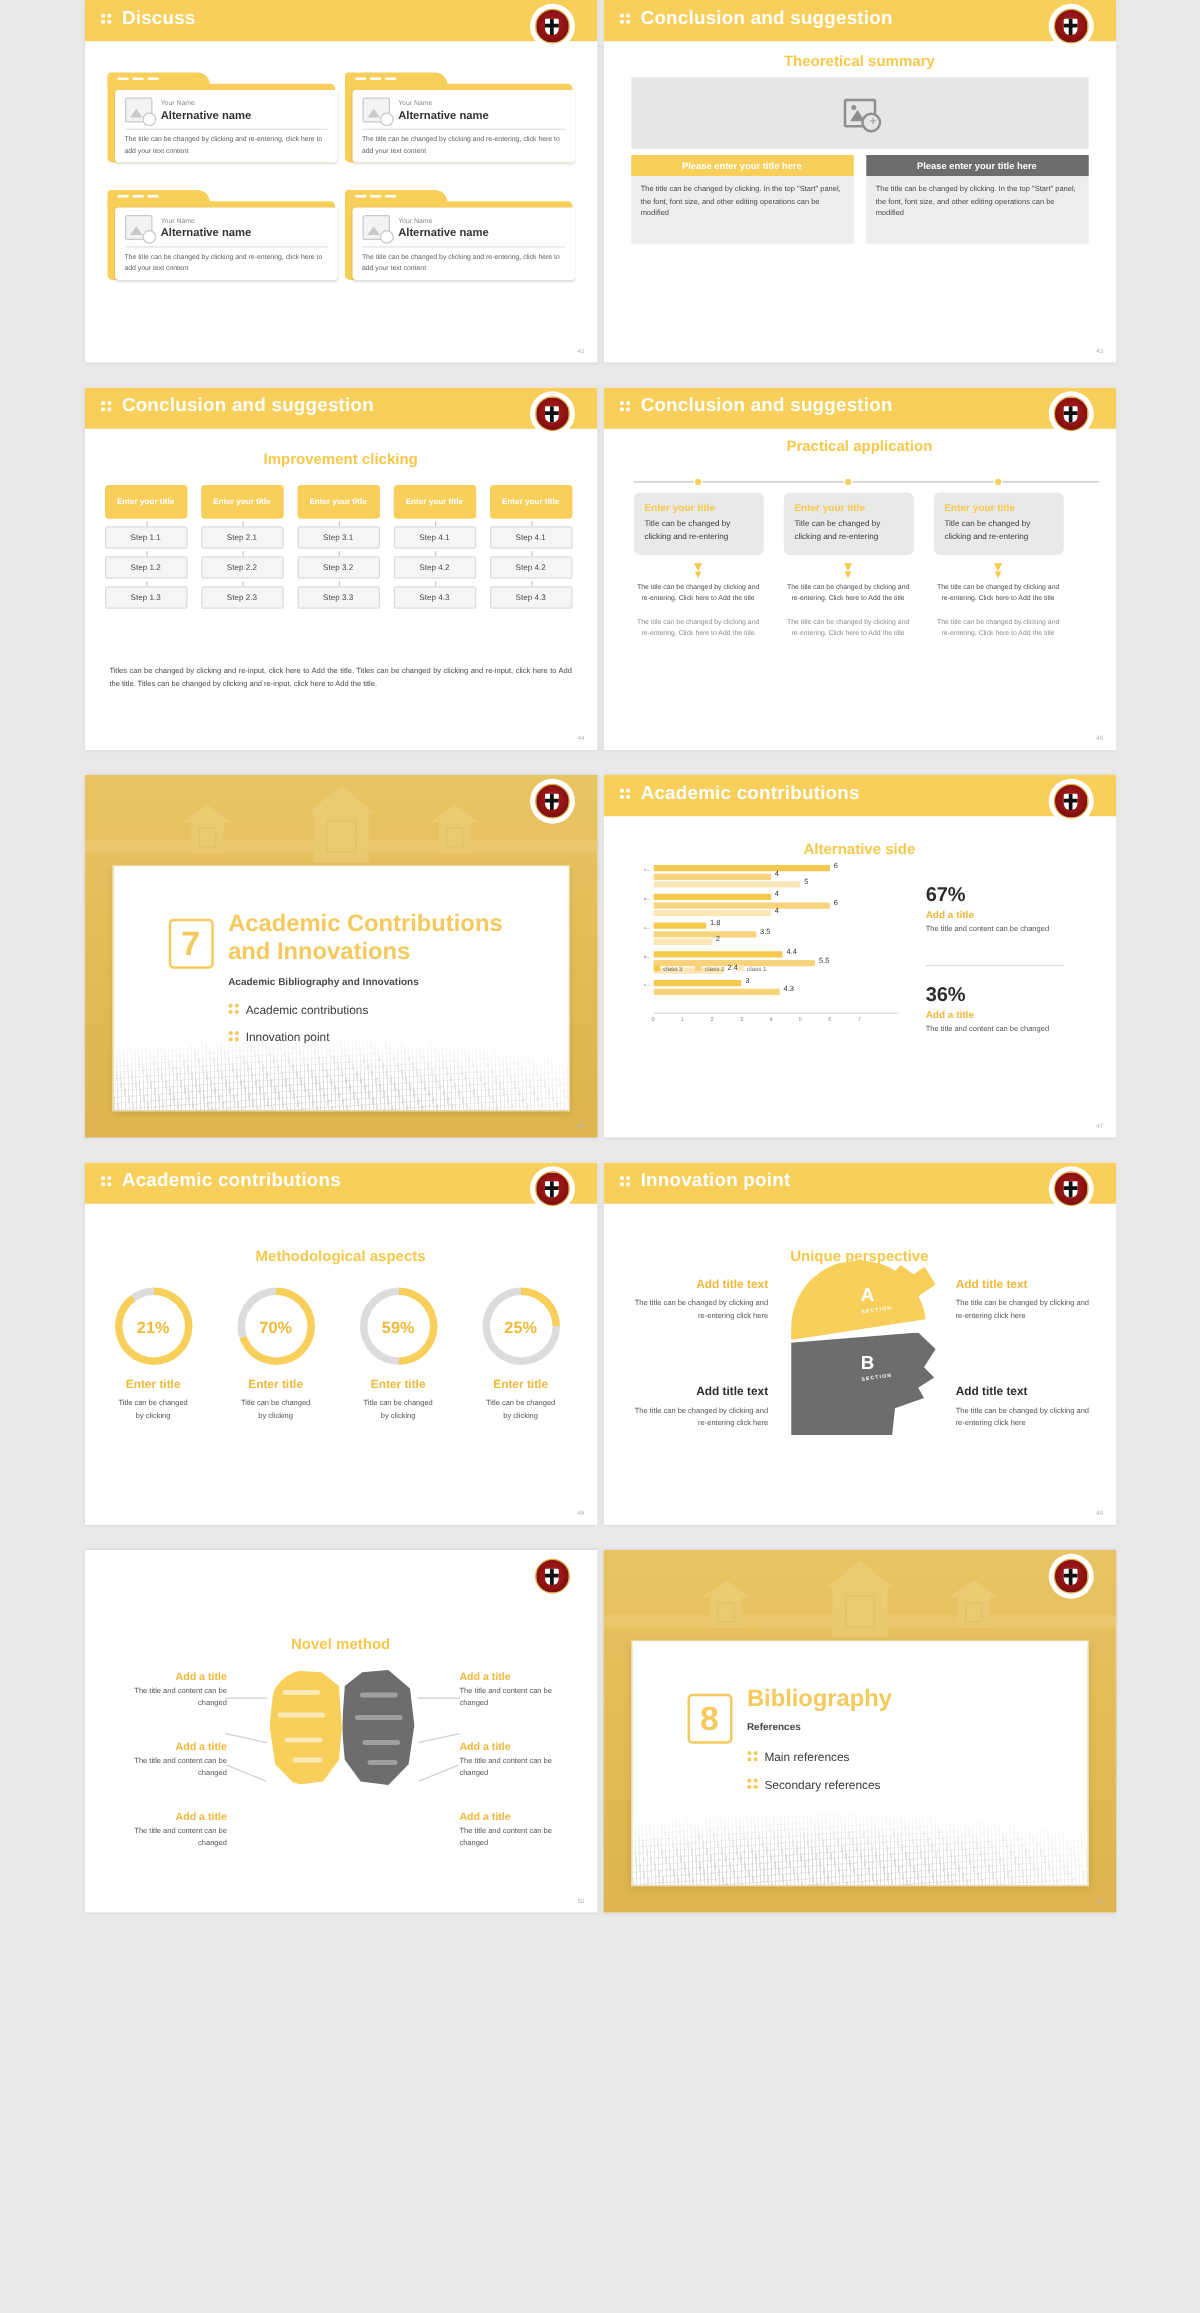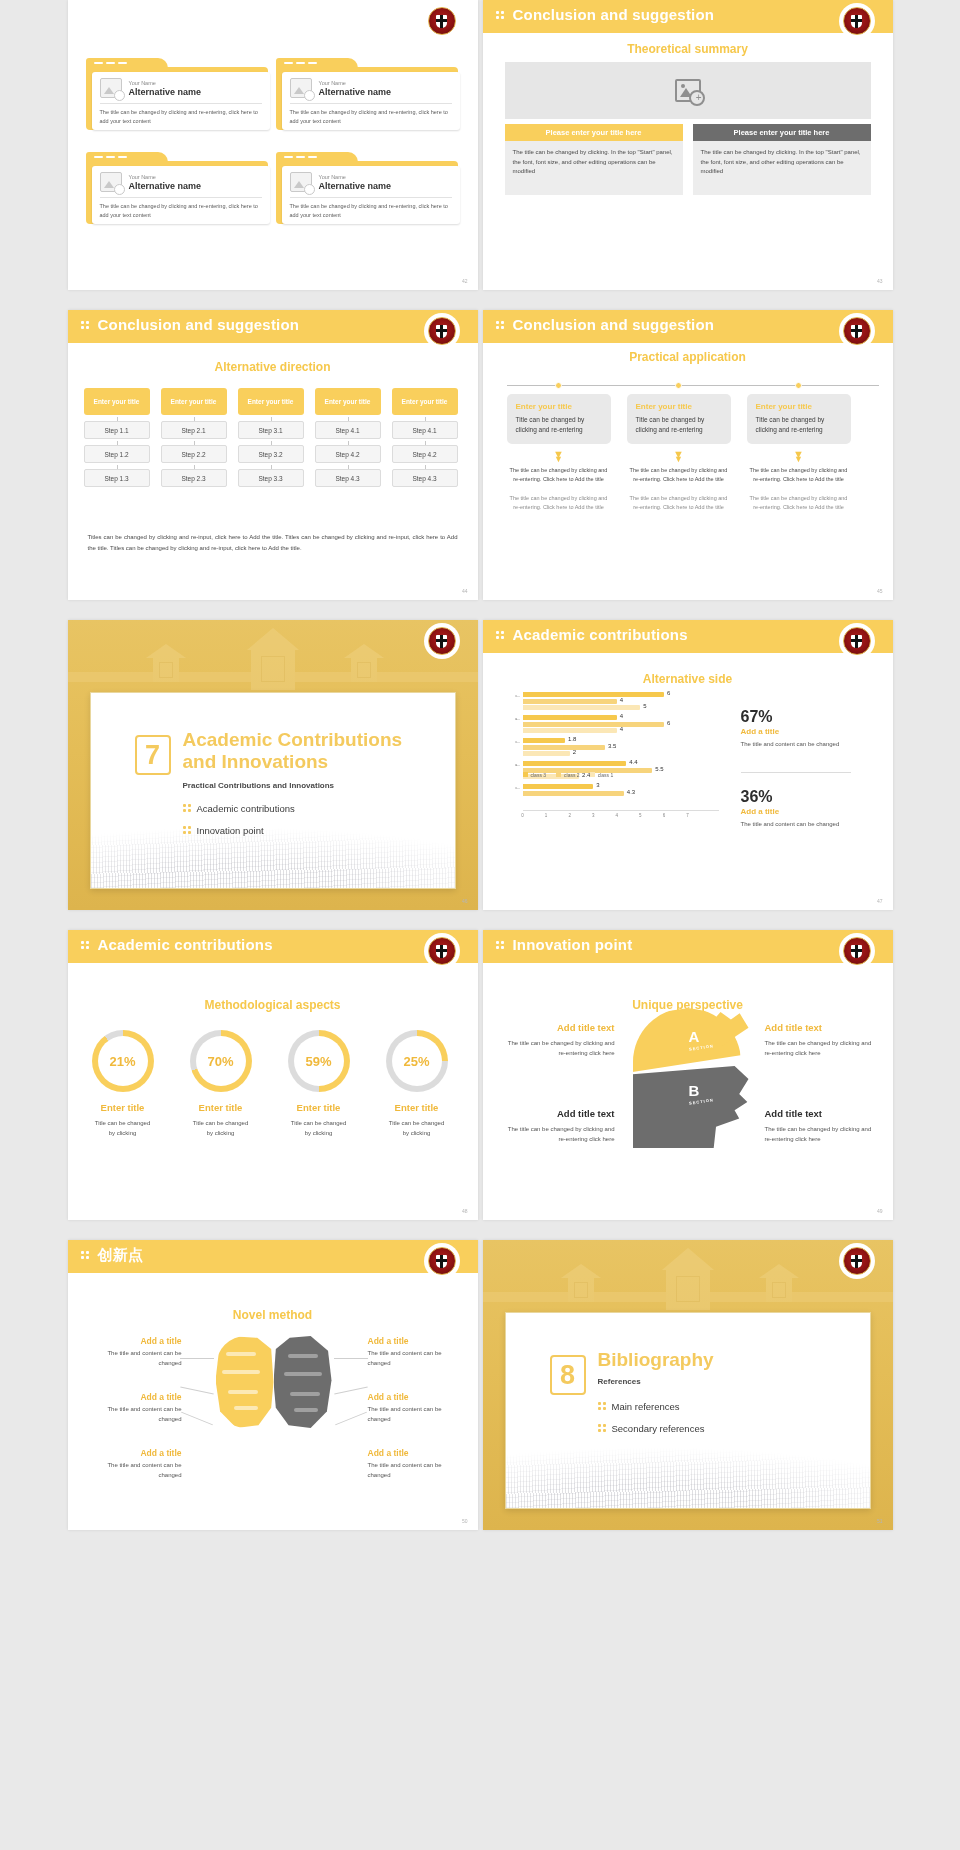--- a/index.html
+++ b/index.html
@@ -292,20 +292,29 @@
   .conn{position:absolute;height:1px;background:#cfcfcf}
   .bt{position:absolute;width:92px}
   .bt .t{font-size:8.5px;font-weight:bold;color:#f0b93c}
   .bt .d{font-size:6px;color:#555;line-height:9.5px;margin-top:3px}
 </style>
 </head>
 <body>
 
 <div class="grid" id="grid">
     <div class="slide">
+      <div class="hdr">
+  <span class="dots">
+          <i></i>
+          <i></i>
+          <i></i>
+          <i></i>
+        </span>
+  <h1>Discuss</h1>
+      </div>
       <div class="crest">
         <div class="ring">
           <div class="shield"></div>
         </div>
       </div>
       <div class="pgno">42</div>
       <div class="folder" style="left:18px;top:58px">
       <div class="tab">
           <span class="lines">
             <span></span>
@@ -431,21 +440,21 @@
           <i></i>
         </span>
   <h1>Conclusion and suggestion</h1>
       </div>
       <div class="crest">
         <div class="ring">
           <div class="shield"></div>
         </div>
       </div>
       <div class="pgno">44</div>
-      <div class="sec-title" style="top:50px">Alternative direction</div>
+      <div class="sec-title" style="top:50px">Improvement clicking</div>
       <div class="stepcol" style="left:16px;top:78px">
         <div class="head">Enter your title</div>
         <div class="cell">Step 1.1</div>
         <div class="cell">Step 1.2</div>
         <div class="cell">Step 1.3</div>
       </div>
       <div class="stepcol" style="left:93px;top:78px">
         <div class="head">Enter your title</div>
         <div class="cell">Step 2.1</div>
         <div class="cell">Step 2.2</div>
@@ -550,21 +559,21 @@
   </div>
       <div class="crest">
         <div class="ring">
           <div class="shield"></div>
         </div>
       </div>
       <div class="white-card">
     <div class="mesh"></div>
     <div class="numbox">7</div>
     <div class="dv-title">Academic Contributions<br>and Innovations</div>
-    <div class="dv-sub" style="top:88px">Practical Contributions and Innovations</div>
+    <div class="dv-sub" style="top:88px">Academic Bibliography and Innovations</div>
         <div class="dv-li" style="top:110px">
       <span class="bullet"><i></i><i></i><i></i><i></i></span>Academic contributions</div>
         <div class="dv-li" style="top:132px">
       <span class="bullet"><i></i><i></i><i></i><i></i></span>Innovation point</div>
       </div>
       <div class="pgno">46</div>
     </div>
     <div class="slide">
       <div class="hdr">
   <span class="dots">
@@ -743,29 +752,20 @@
       <div class="sidetxt" style="left:24px;top:178px;text-align:right">
       <div class="t2">Add title text</div>
       <div class="d">The title can be changed by clicking and re-entering click here</div>
       </div>
       <div class="sidetxt" style="left:282px;top:178px;text-align:left">
       <div class="t2">Add title text</div>
       <div class="d">The title can be changed by clicking and re-entering click here</div>
       </div>
     </div>
     <div class="slide">
-      <div class="hdr">
-  <span class="dots">
-          <i></i>
-          <i></i>
-          <i></i>
-          <i></i>
-        </span>
-  <h1>创新点</h1>
-      </div>
       <div class="crest">
         <div class="ring">
           <div class="shield"></div>
         </div>
       </div>
       <div class="pgno">50</div>
       <div class="sec-title" style="top:68px">Novel method</div>
       <div class="brain">
     <div class="lh"></div>
     <div class="rh"></div>

